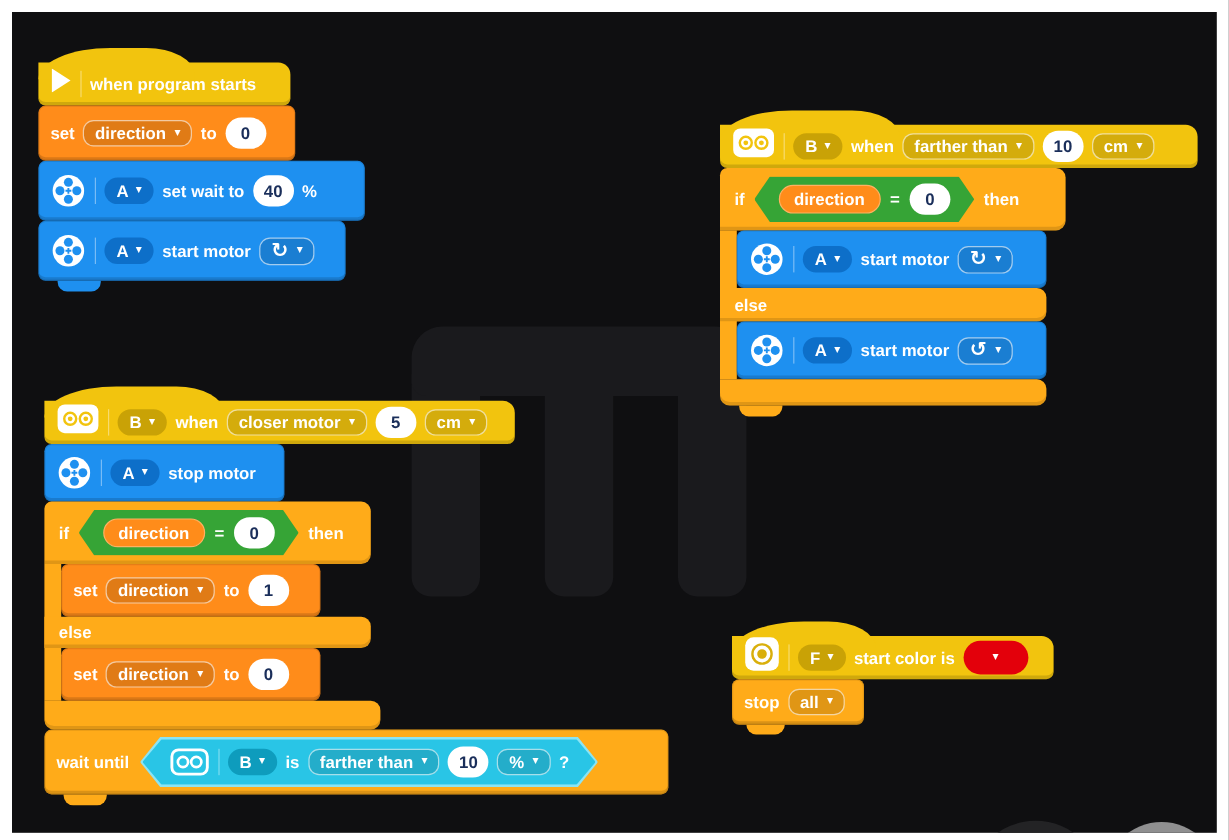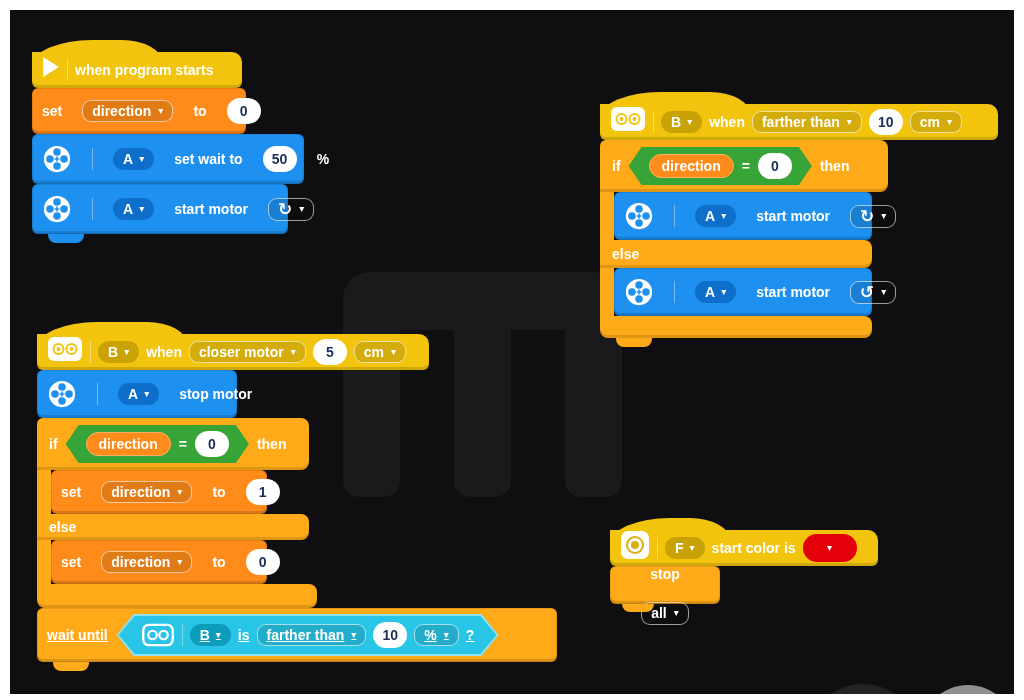--- a/index.html
+++ b/index.html
@@ -20,21 +20,21 @@
   .wm .bar{position:absolute;left:0;top:0;width:279px;height:58px;background:#1a1a1d;border-radius:26px 26px 12px 12px;}
   .wm .leg{position:absolute;top:40px;width:57px;height:185px;background:#1a1a1d;border-radius:0 0 16px 16px;}
   .wm .leg.l1{left:0;} .wm .leg.l2{left:111px;} .wm .leg.l3{left:222px;}
   
   .corner-circle{position:absolute;border-radius:50%;}
   .cc-dark{left:798px;top:674px;width:110px;height:110px;background:#232325;}
   .cc-light{left:910px;top:675px;width:96px;height:96px;background:#8f8f90;}
 
   
   .block{
-    position:absolute;display:flex;align-items:center;gap:20px;
+    position:absolute;display:flex;align-items:center;gap:7px;
     padding:0 10px;box-sizing:border-box;color:#fff;font-size:14px;
     border-radius:6px;white-space:nowrap;
     box-shadow:inset 0 -3px 0 rgba(0,0,0,.14), inset 0 0 0 1px rgba(0,0,0,.10);
   }
   .ev-bg{background:#f2c40e;}
   .ctrl-bg{background:#ffab19;}
   .var-bg{background:#ff8c1a;}
   .mot-bg{background:#1e90f0;}
 
   
@@ -128,21 +128,21 @@
         <circle cx="7.5" cy="0" r="4" fill="#1e90f0"></circle>
       <path d="M-2.6 0H2.6 M0 -2.6V2.6" stroke="#1e90f0" stroke-width="1.7"></path>
     </svg>
   </span>
   <span class="vdiv"></span>
   <span class="pill pill-blue">
     <span>A</span>
     <span class="caret">▾</span>
   </span>
   <span>set wait to</span>
-  <span class="oval">50</span>
+  <span class="oval">40</span>
   <span>%</span>
 </div>
 
 <div class="block mot-bg" style="left:32px;top:184px;width:256px;height:50px;">
   <span class="icon">
     <svg width="30" height="30" viewBox="-16 -16 32 32">
       <circle r="14" fill="#fff"></circle>
       <circle cx="0" cy="-7.5" r="4" fill="#1e90f0"></circle>
         <circle cx="0" cy="7.5" r="4" fill="#1e90f0"></circle>
       <circle cx="-7.5" cy="0" r="4" fill="#1e90f0"></circle>
@@ -330,21 +330,21 @@
   <span class="box">
     <span>direction</span>
     <span class="caret">▾</span>
   </span>
   <span>to</span>
   <span class="oval">0</span>
 </div>
 
 <div class="cpart ctrl-bg" style="left:37px;top:584px;width:280px;height:24px;border-radius:0 8px 8px 8px;"></div>
 
-<div class="block ctrl-bg" style="left:37px;top:608px;width:520px;height:54px;gap:9px;text-decoration:underline;">
+<div class="block ctrl-bg" style="left:37px;top:608px;width:520px;height:54px;gap:9px;">
   <span>wait until</span>
   <span class="hexc">
     <span class="hexc-in">
       <span class="icon">
         <svg width="34" height="24" viewBox="0 0 36 26">
           <rect x="2" y="2" width="32" height="22" rx="6" fill="none" stroke="#fff" stroke-width="2.6"></rect>
           <circle cx="12" cy="13" r="4.6" fill="none" stroke="#fff" stroke-width="2.4"></circle>
           <circle cx="24" cy="13" r="4.6" fill="none" stroke="#fff" stroke-width="2.4"></circle>
         </svg>
       </span>
@@ -381,20 +381,20 @@
   <span class="pill pill-yellow">
     <span>F</span>
     <span class="caret">▾</span>
   </span>
   <span>start color is</span>
   <span class="redoval">
     <span class="caret">▾</span>
   </span>
 </div>
 
-<div class="block ctrl-bg" style="left:610px;top:566px;width:110px;height:38px;flex-direction:column;">
+<div class="block ctrl-bg" style="left:610px;top:566px;width:110px;height:38px;">
   <span>stop</span>
   <span class="box">
     <span>all</span>
     <span class="caret">▾</span>
   </span>
 </div>
 <div class="tab ctrl-bg" style="left:622px;top:604px;width:32px;height:8px;"></div>
 
 </body></html>

